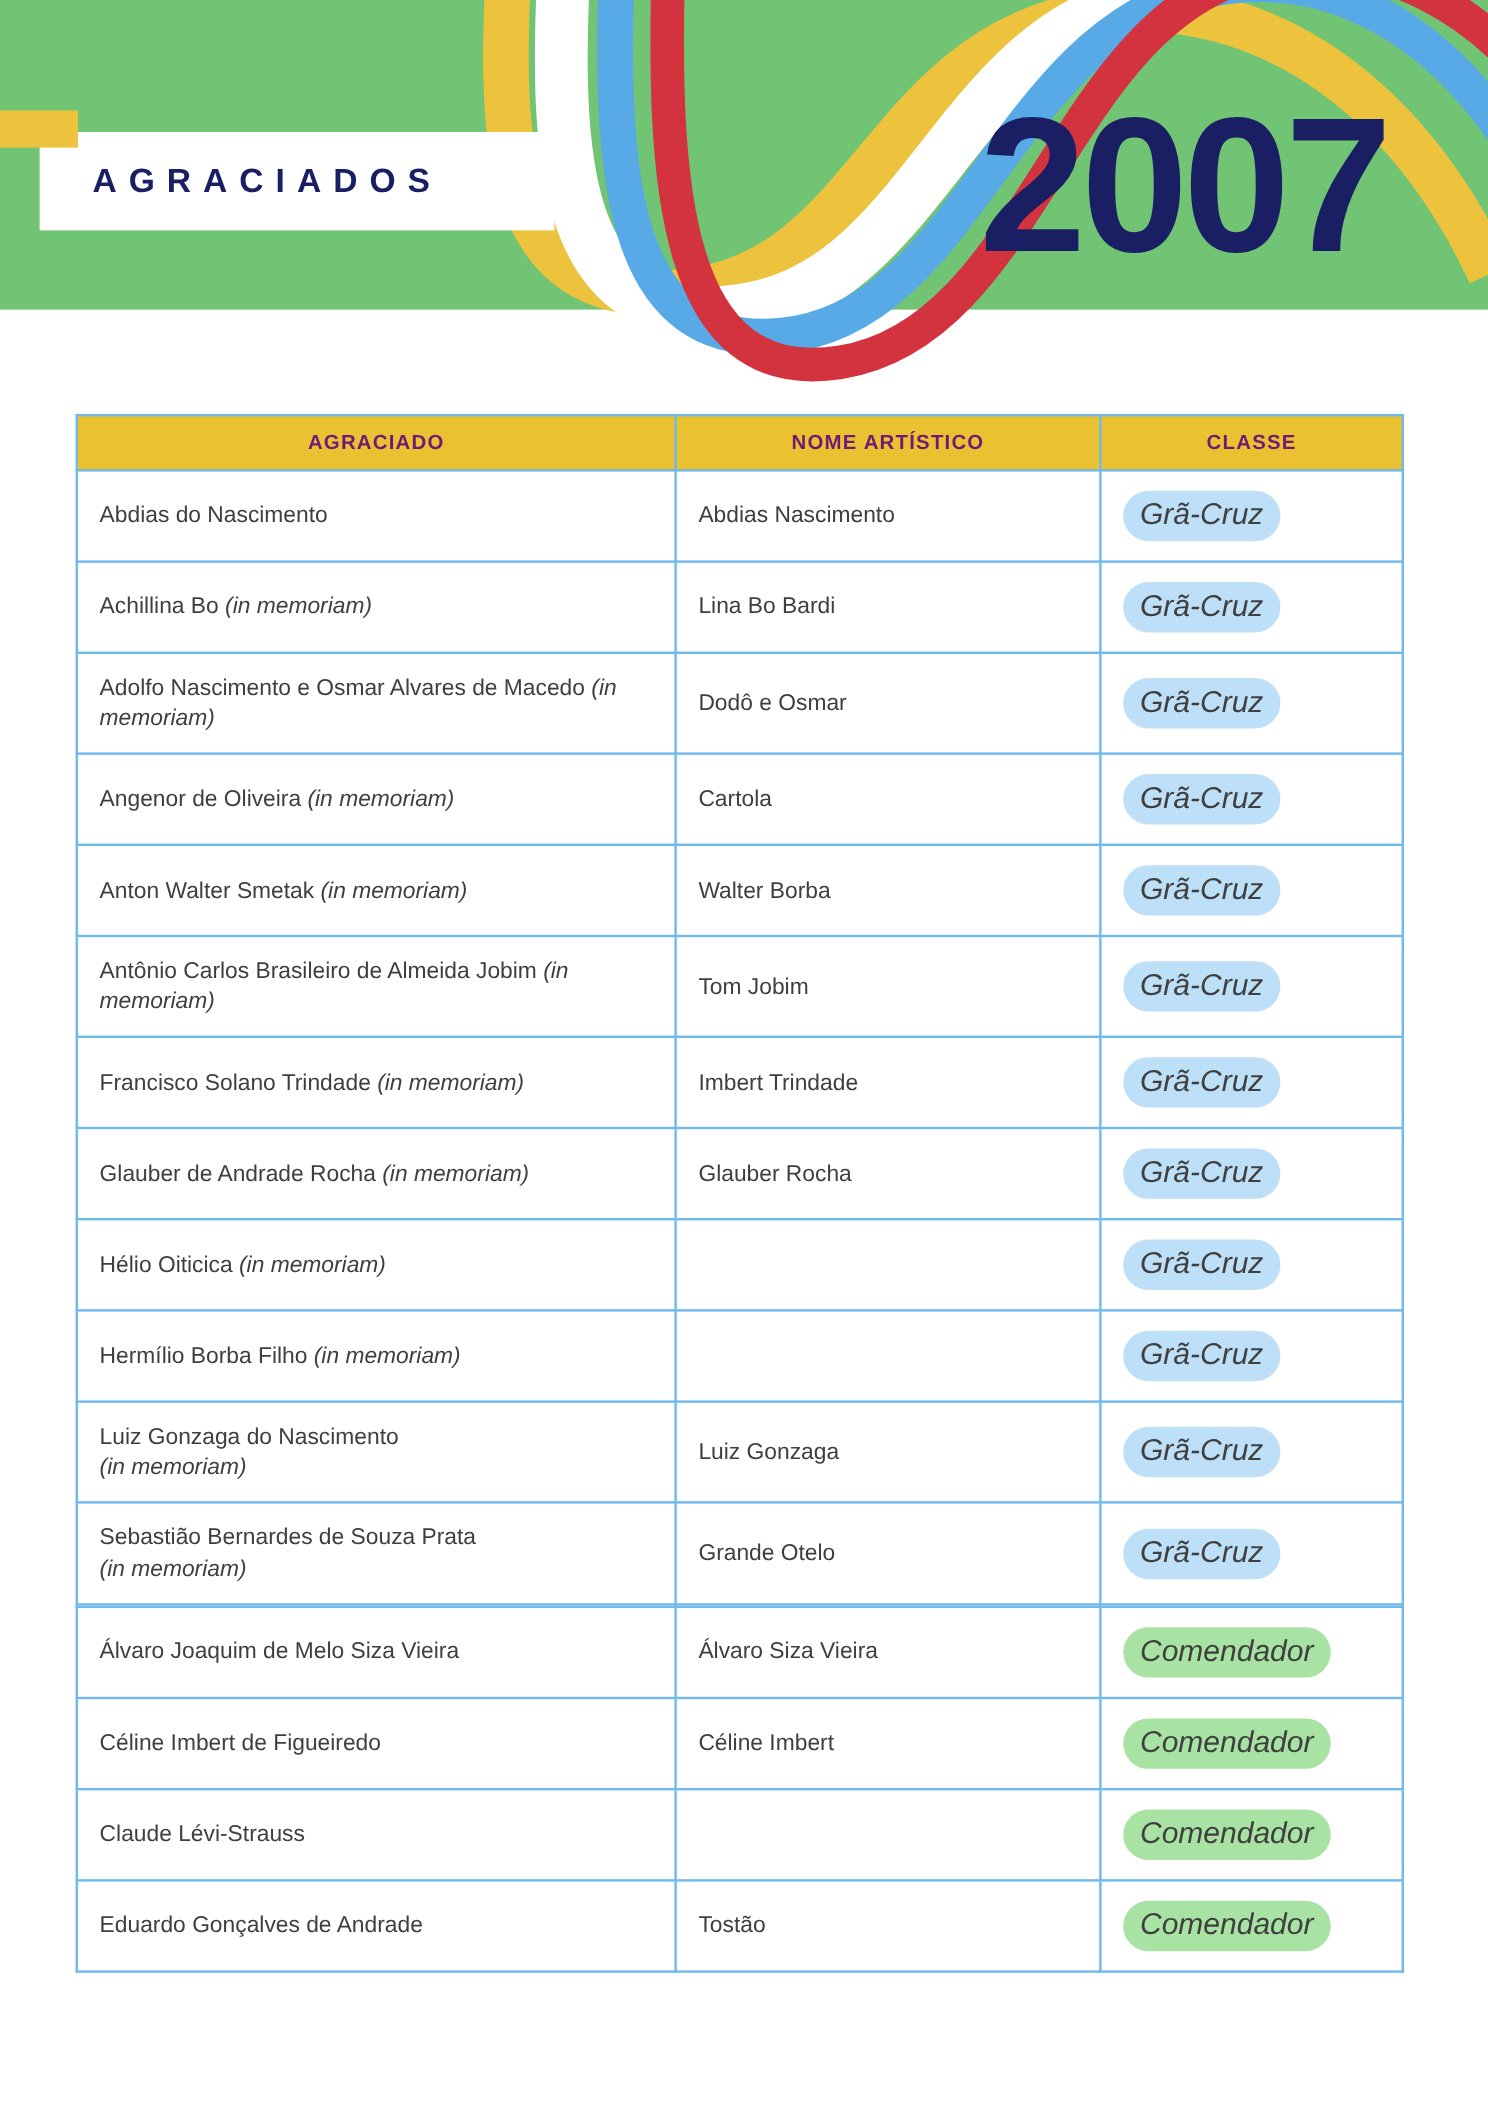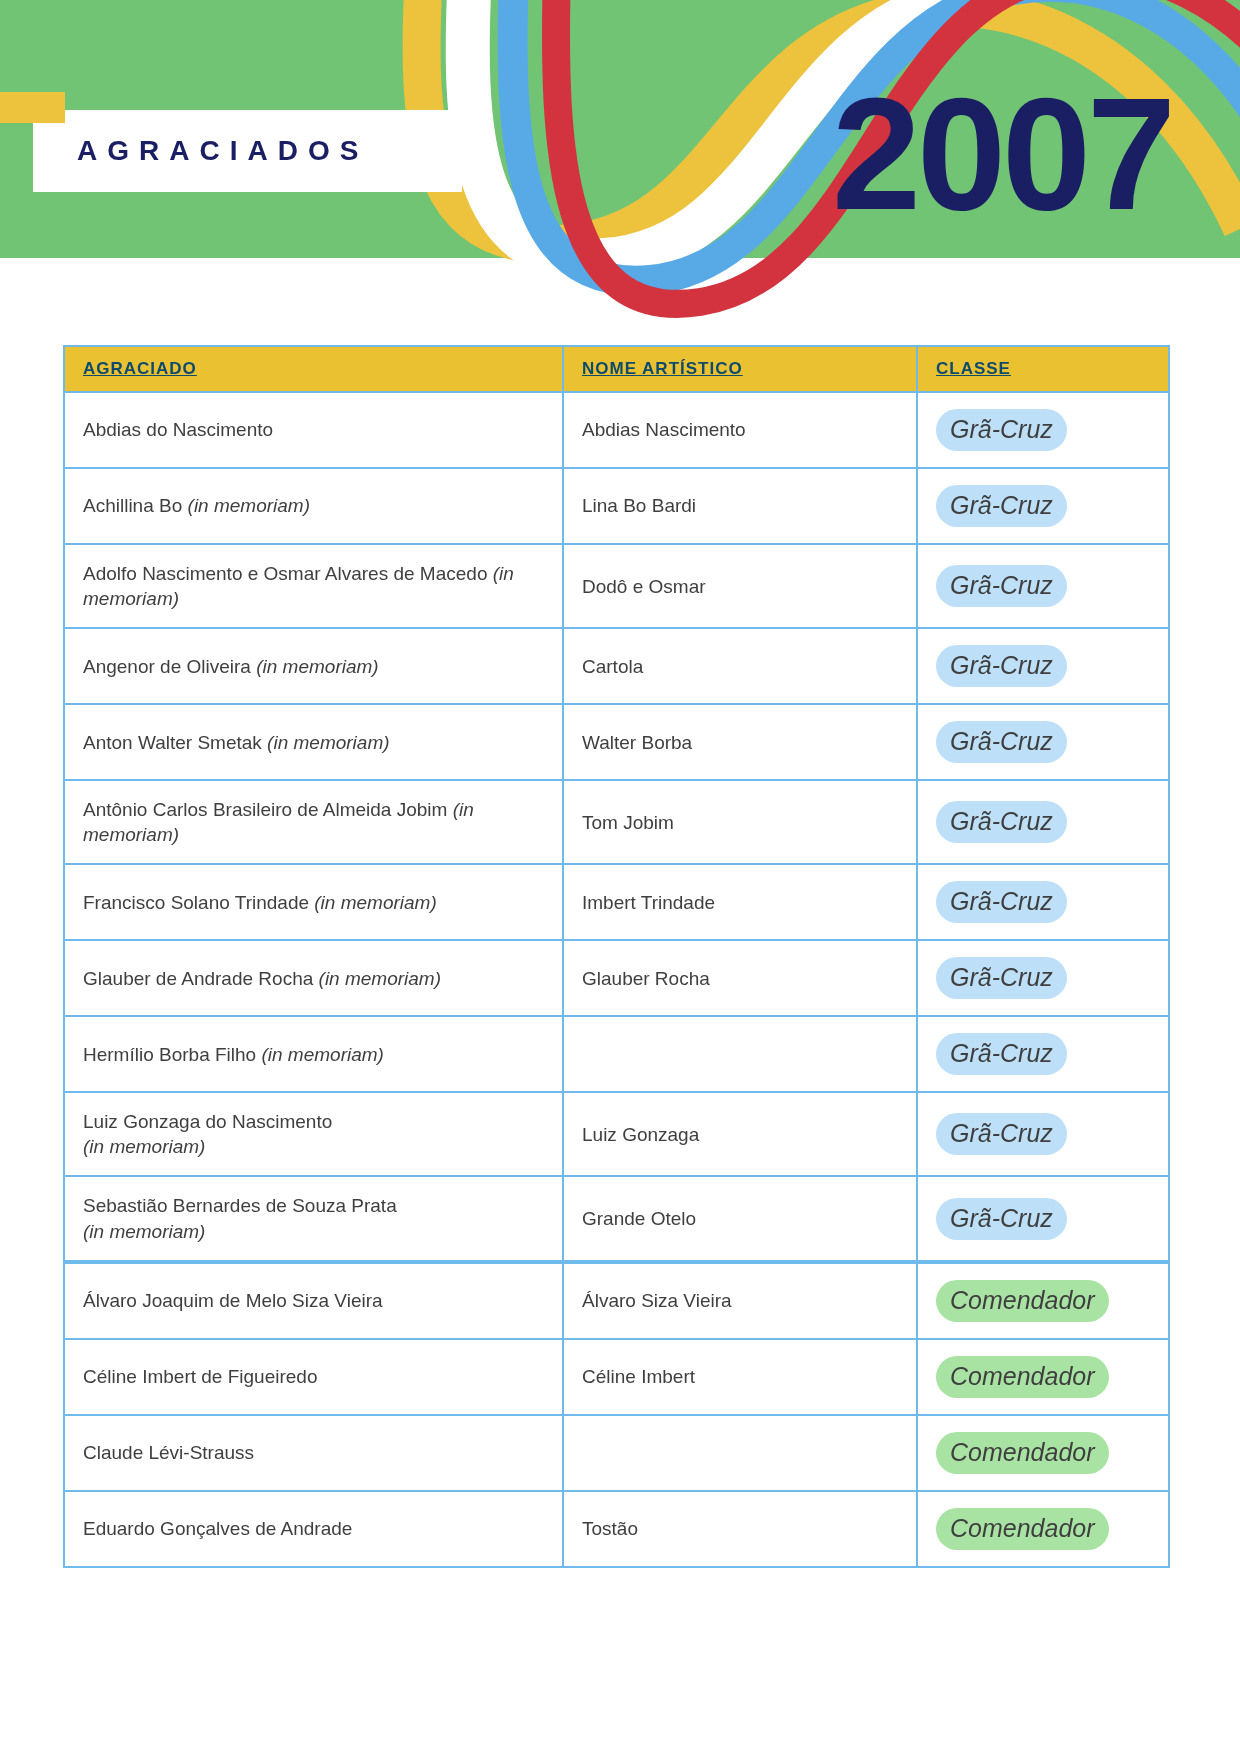--- a/index.html
+++ b/index.html
@@ -41,21 +41,21 @@
   }
   .yellow-chip{
     position:absolute;
     left:0;top:92px;
     width:65px;height:31px;
     background:#EDC23C;
     z-index:3;
   }
   .year-label{
     position:absolute;
-    top:74px;right:68px;
+    top:74px;right:84px;
     font-size:160px;
     line-height:1;
     font-weight:800;
     letter-spacing:-4px;
     color:#1A1F63;
     z-index:2;
   }
 
   
   .content{
@@ -71,28 +71,27 @@
   table.first{margin-top:87px;}
   table.second{}
   table.honorees, table.honorees th, table.honorees td{
     border:2px solid #6FBAEB;
   }
   col.c1{width:499px;}
   col.c2{width:354px;}
   col.c3{width:252px;}
   th{
     background:#EAC231;
-    color:#0c4a6e;
-    text-align:left;
+    color:#701a75;
+    text-align:center;
     font-size:17px;
     font-weight:bold;
     letter-spacing:1px;
     padding:12px 18px;
     text-transform:uppercase;
-    text-decoration:underline;
   }
   td{
     background:#ffffff;
     color:#3F3F3F;
     font-size:19px;
     line-height:1.32;
     padding:16px 18px;
     vertical-align:middle;
   }
   .memoriam{font-style:italic;}
@@ -173,20 +172,25 @@
           <td><span>Francisco Solano Trindade</span> <span class="memoriam">(in memoriam)</span></td>
           <td>Imbert Trindade</td>
           <td><span class="pill" style="background: rgb(189, 224, 248);">Grã-Cruz</span></td>
         </tr>
         <tr>
           <td><span>Glauber de Andrade Rocha</span> <span class="memoriam">(in memoriam)</span></td>
           <td>Glauber Rocha</td>
           <td><span class="pill" style="background: rgb(189, 224, 248);">Grã-Cruz</span></td>
         </tr>
         <tr>
+          <td><span>Hélio Oiticica</span> <span class="memoriam">(in memoriam)</span></td>
+          <td></td>
+          <td><span class="pill" style="background: rgb(189, 224, 248);">Grã-Cruz</span></td>
+        </tr>
+        <tr>
           <td><span>Hermílio Borba Filho</span> <span class="memoriam">(in memoriam)</span></td>
           <td></td>
           <td><span class="pill" style="background: rgb(189, 224, 248);">Grã-Cruz</span></td>
         </tr>
         <tr>
           <td><span>Luiz Gonzaga do Nascimento</span><br><span class="memoriam">(in memoriam)</span></td>
           <td>Luiz Gonzaga</td>
           <td><span class="pill" style="background: rgb(189, 224, 248);">Grã-Cruz</span></td>
         </tr>
         <tr>

